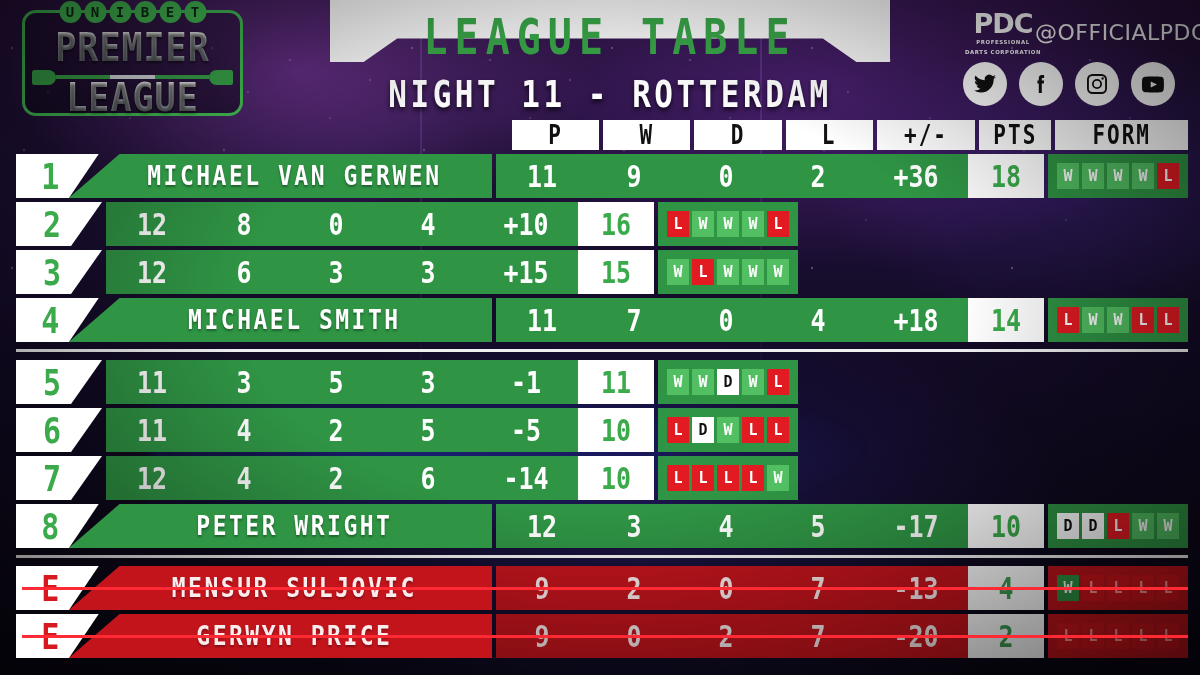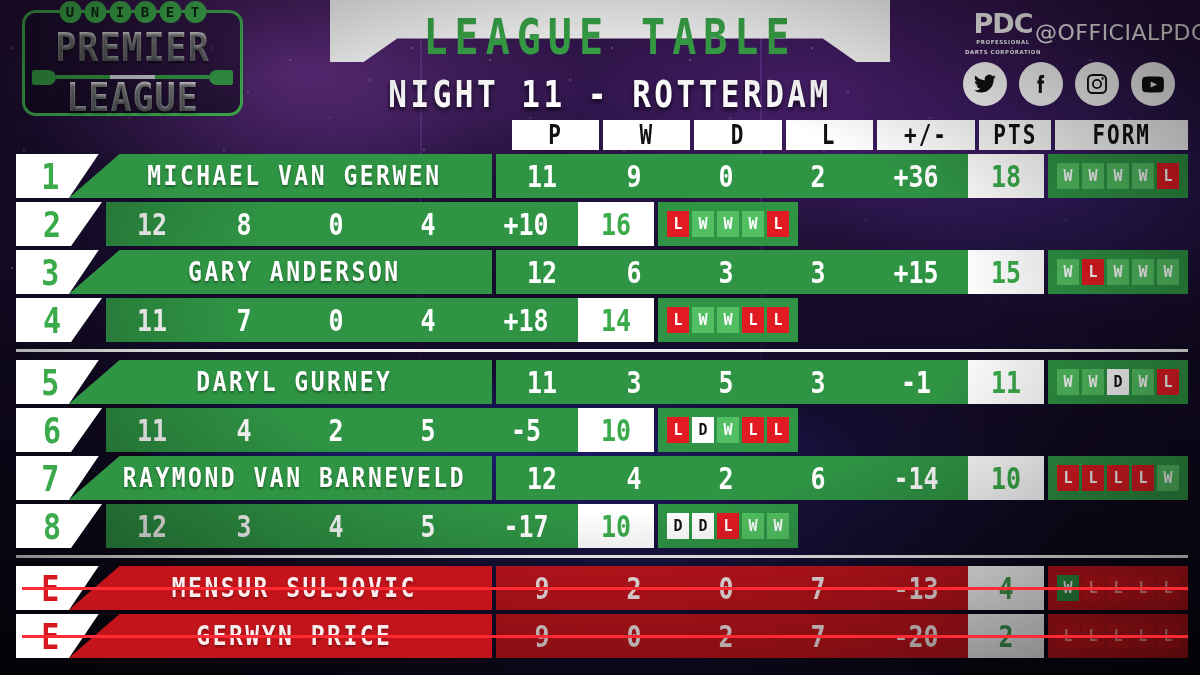--- a/index.html
+++ b/index.html
@@ -418,55 +418,55 @@
                 <div class="badge W">W</div>
                 <div class="badge L">L</div>
               </div>
             </div>
             <div class="row-tex"></div>
           </div>
           <div class="row">
             <div class="pos">
               <span>3</span>
             </div>
+            <div class="stats">
+              <div class="cell w-p">
+                <span>12</span>
+              </div>
+              <div class="cell w-w">
+                <span>6</span>
+              </div>
+              <div class="cell w-d">
+                <span>3</span>
+              </div>
+              <div class="cell w-l">
+                <span>3</span>
+              </div>
+              <div class="cell w-pm">
+                <span>+15</span>
+              </div>
+              <div class="cell w-pts pts">
+                <span>15</span>
+              </div>
+              <div class="form">
+                <div class="badge W">W</div>
+                <div class="badge L">L</div>
+                <div class="badge W">W</div>
+                <div class="badge W">W</div>
+                <div class="badge W">W</div>
+              </div>
+            </div>
+            <div class="row-tex"></div>
+          </div>
+          <div class="row">
+            <div class="pos">
+              <span>4</span>
+            </div>
             <div class="name">
-              <span>GARY ANDERSON</span>
-            </div>
-            <div class="stats">
-              <div class="cell w-p">
-                <span>12</span>
-              </div>
-              <div class="cell w-w">
-                <span>6</span>
-              </div>
-              <div class="cell w-d">
-                <span>3</span>
-              </div>
-              <div class="cell w-l">
-                <span>3</span>
-              </div>
-              <div class="cell w-pm">
-                <span>+15</span>
-              </div>
-              <div class="cell w-pts pts">
-                <span>15</span>
-              </div>
-              <div class="form">
-                <div class="badge W">W</div>
-                <div class="badge L">L</div>
-                <div class="badge W">W</div>
-                <div class="badge W">W</div>
-                <div class="badge W">W</div>
-              </div>
-            </div>
-            <div class="row-tex"></div>
-          </div>
-          <div class="row">
-            <div class="pos">
-              <span>4</span>
+              <span>MICHAEL SMITH</span>
             </div>
             <div class="stats">
               <div class="cell w-p">
                 <span>11</span>
               </div>
               <div class="cell w-w">
                 <span>7</span>
               </div>
               <div class="cell w-d">
                 <span>0</span>
@@ -490,124 +490,121 @@
             </div>
             <div class="row-tex"></div>
           </div>
         </div>
         <div class="divider"></div>
         <div class="group">
           <div class="row">
             <div class="pos">
               <span>5</span>
             </div>
+            <div class="stats">
+              <div class="cell w-p">
+                <span>11</span>
+              </div>
+              <div class="cell w-w">
+                <span>3</span>
+              </div>
+              <div class="cell w-d">
+                <span>5</span>
+              </div>
+              <div class="cell w-l">
+                <span>3</span>
+              </div>
+              <div class="cell w-pm">
+                <span>-1</span>
+              </div>
+              <div class="cell w-pts pts">
+                <span>11</span>
+              </div>
+              <div class="form">
+                <div class="badge W">W</div>
+                <div class="badge W">W</div>
+                <div class="badge D">D</div>
+                <div class="badge W">W</div>
+                <div class="badge L">L</div>
+              </div>
+            </div>
+            <div class="row-tex"></div>
+          </div>
+          <div class="row">
+            <div class="pos">
+              <span>6</span>
+            </div>
+            <div class="stats">
+              <div class="cell w-p">
+                <span>11</span>
+              </div>
+              <div class="cell w-w">
+                <span>4</span>
+              </div>
+              <div class="cell w-d">
+                <span>2</span>
+              </div>
+              <div class="cell w-l">
+                <span>5</span>
+              </div>
+              <div class="cell w-pm">
+                <span>-5</span>
+              </div>
+              <div class="cell w-pts pts">
+                <span>10</span>
+              </div>
+              <div class="form">
+                <div class="badge L">L</div>
+                <div class="badge D">D</div>
+                <div class="badge W">W</div>
+                <div class="badge L">L</div>
+                <div class="badge L">L</div>
+              </div>
+            </div>
+            <div class="row-tex"></div>
+          </div>
+          <div class="row">
+            <div class="pos">
+              <span>7</span>
+            </div>
+            <div class="stats">
+              <div class="cell w-p">
+                <span>12</span>
+              </div>
+              <div class="cell w-w">
+                <span>4</span>
+              </div>
+              <div class="cell w-d">
+                <span>2</span>
+              </div>
+              <div class="cell w-l">
+                <span>6</span>
+              </div>
+              <div class="cell w-pm">
+                <span>-14</span>
+              </div>
+              <div class="cell w-pts pts">
+                <span>10</span>
+              </div>
+              <div class="form">
+                <div class="badge L">L</div>
+                <div class="badge L">L</div>
+                <div class="badge L">L</div>
+                <div class="badge L">L</div>
+                <div class="badge W">W</div>
+              </div>
+            </div>
+            <div class="row-tex"></div>
+          </div>
+          <div class="row">
+            <div class="pos">
+              <span>8</span>
+            </div>
             <div class="name">
-              <span>DARYL GURNEY</span>
-            </div>
-            <div class="stats">
-              <div class="cell w-p">
-                <span>11</span>
-              </div>
-              <div class="cell w-w">
-                <span>3</span>
-              </div>
-              <div class="cell w-d">
-                <span>5</span>
-              </div>
-              <div class="cell w-l">
-                <span>3</span>
-              </div>
-              <div class="cell w-pm">
-                <span>-1</span>
-              </div>
-              <div class="cell w-pts pts">
-                <span>11</span>
-              </div>
-              <div class="form">
-                <div class="badge W">W</div>
-                <div class="badge W">W</div>
-                <div class="badge D">D</div>
-                <div class="badge W">W</div>
-                <div class="badge L">L</div>
-              </div>
-            </div>
-            <div class="row-tex"></div>
-          </div>
-          <div class="row">
-            <div class="pos">
-              <span>6</span>
-            </div>
-            <div class="stats">
-              <div class="cell w-p">
-                <span>11</span>
-              </div>
-              <div class="cell w-w">
-                <span>4</span>
-              </div>
-              <div class="cell w-d">
-                <span>2</span>
-              </div>
-              <div class="cell w-l">
-                <span>5</span>
-              </div>
-              <div class="cell w-pm">
-                <span>-5</span>
-              </div>
-              <div class="cell w-pts pts">
-                <span>10</span>
-              </div>
-              <div class="form">
-                <div class="badge L">L</div>
-                <div class="badge D">D</div>
-                <div class="badge W">W</div>
-                <div class="badge L">L</div>
-                <div class="badge L">L</div>
-              </div>
-            </div>
-            <div class="row-tex"></div>
-          </div>
-          <div class="row">
-            <div class="pos">
-              <span>7</span>
-            </div>
-            <div class="name">
-              <span>RAYMOND VAN BARNEVELD</span>
-            </div>
-            <div class="stats">
-              <div class="cell w-p">
-                <span>12</span>
-              </div>
-              <div class="cell w-w">
-                <span>4</span>
-              </div>
-              <div class="cell w-d">
-                <span>2</span>
-              </div>
-              <div class="cell w-l">
-                <span>6</span>
-              </div>
-              <div class="cell w-pm">
-                <span>-14</span>
-              </div>
-              <div class="cell w-pts pts">
-                <span>10</span>
-              </div>
-              <div class="form">
-                <div class="badge L">L</div>
-                <div class="badge L">L</div>
-                <div class="badge L">L</div>
-                <div class="badge L">L</div>
-                <div class="badge W">W</div>
-              </div>
-            </div>
-            <div class="row-tex"></div>
-          </div>
-          <div class="row">
-            <div class="pos">
-              <span>8</span>
+              <span>PETER WRIGHT</span>
             </div>
             <div class="stats">
               <div class="cell w-p">
                 <span>12</span>
               </div>
               <div class="cell w-w">
                 <span>3</span>
               </div>
               <div class="cell w-d">
                 <span>4</span>

